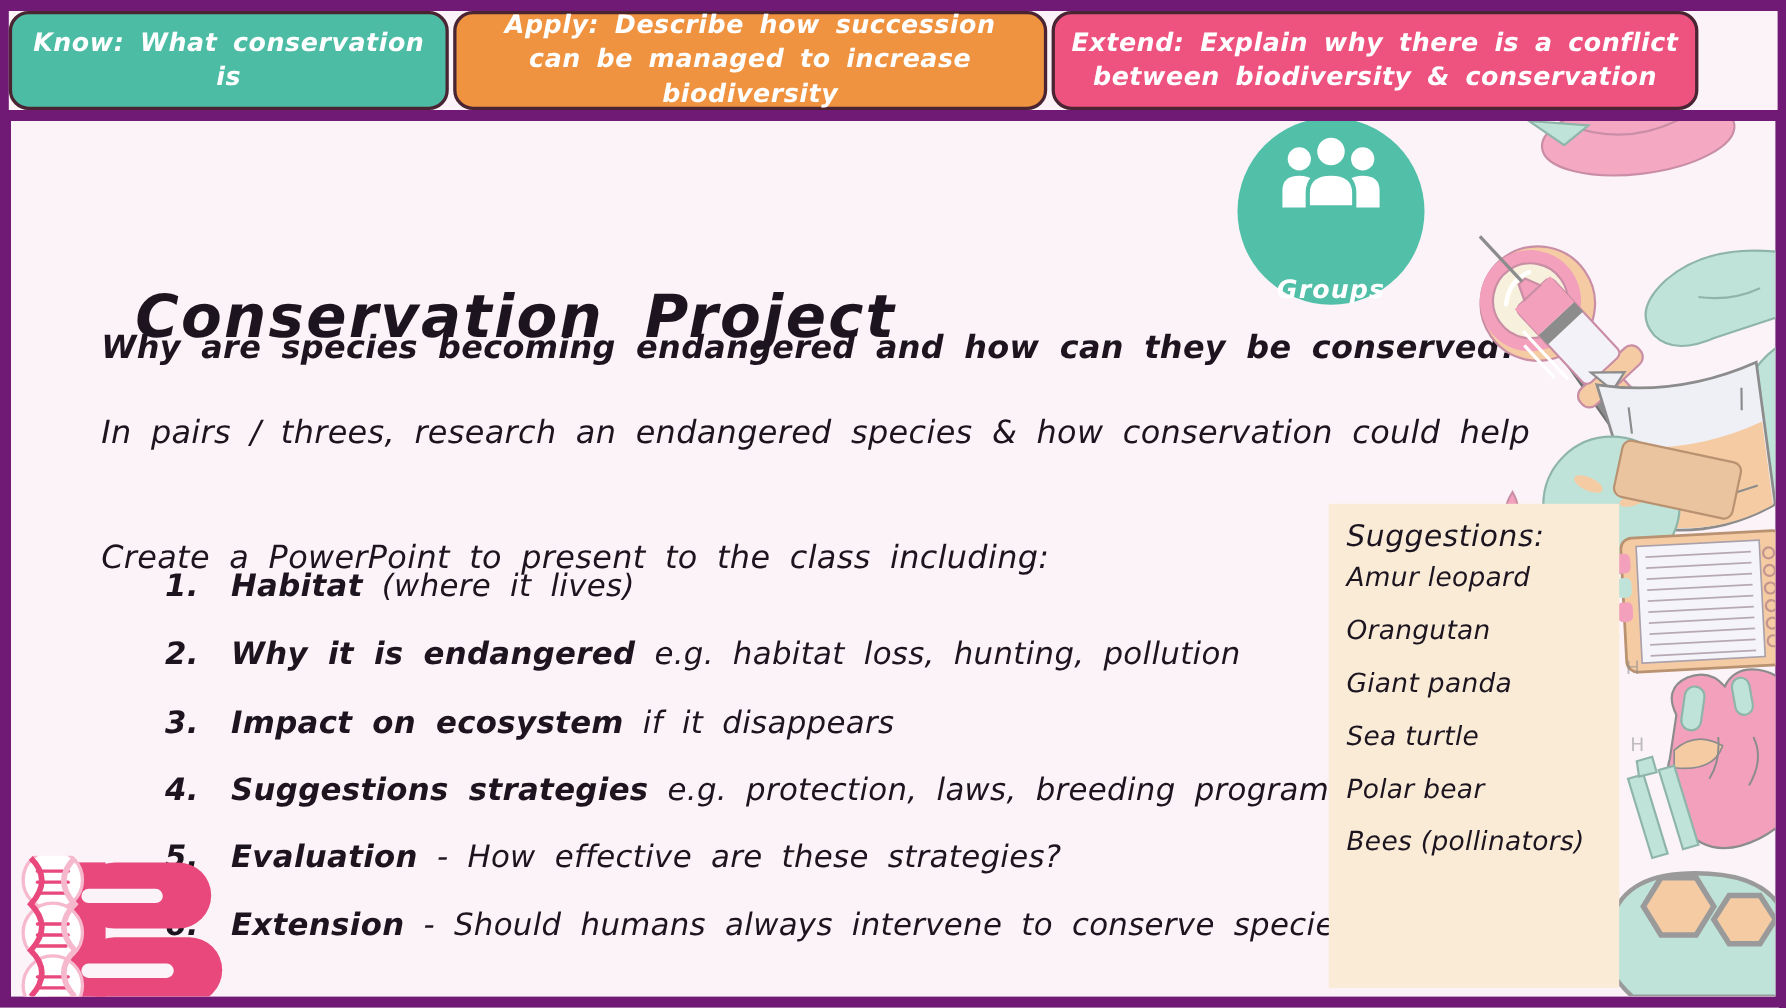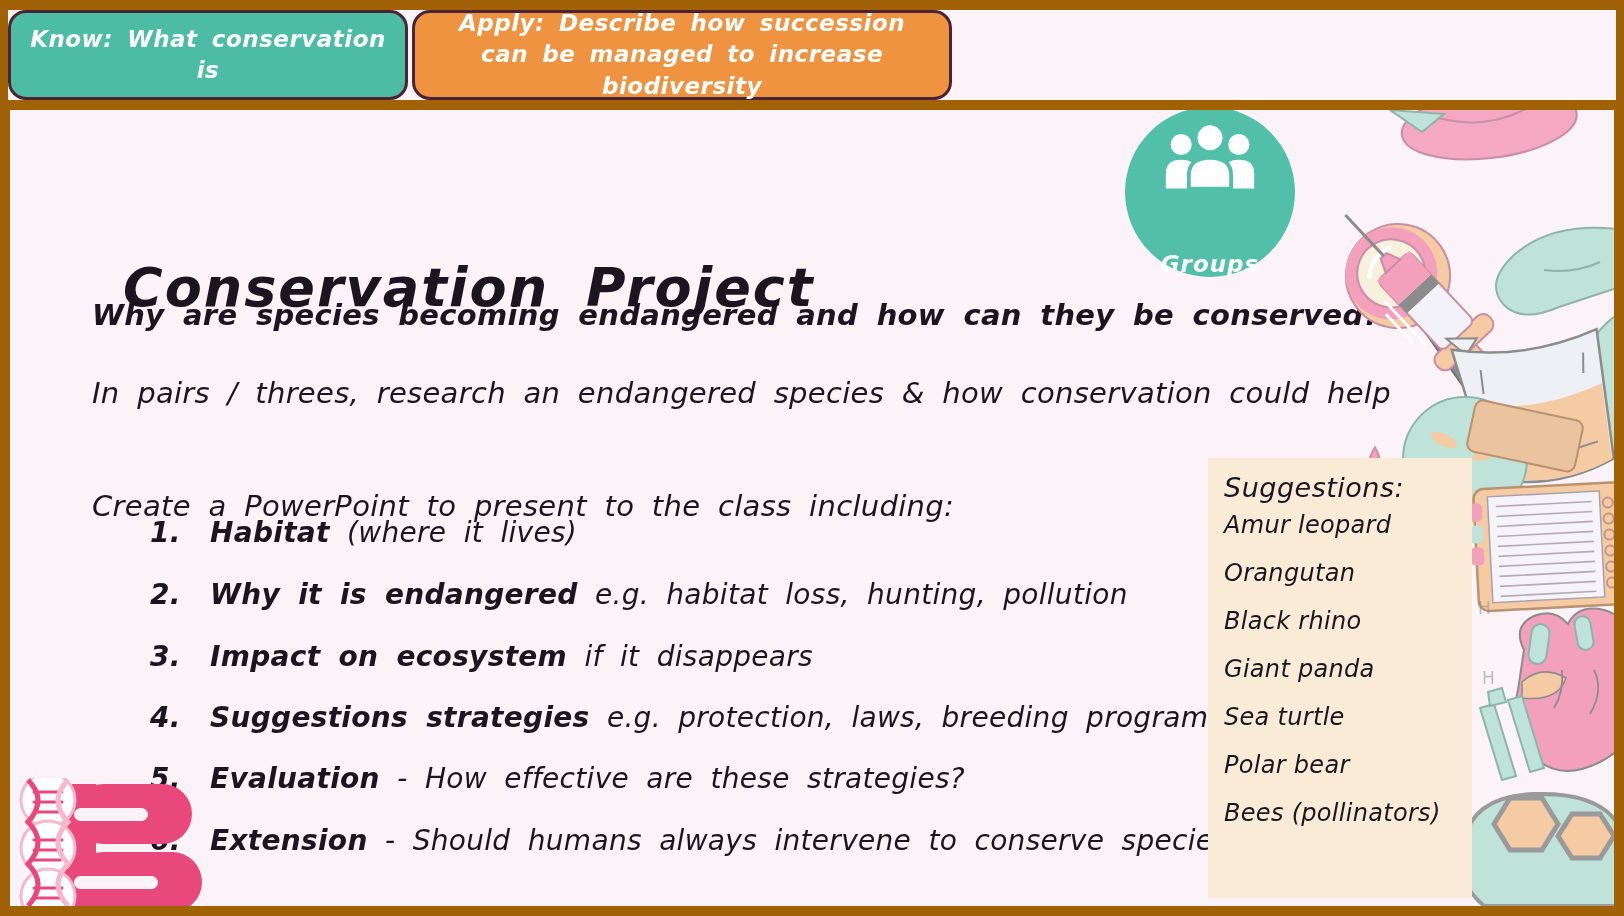--- a/index.html
+++ b/index.html
@@ -1,19 +1,19 @@
 <!DOCTYPE html>
 <html><head>
 <meta charset="utf-8">
 <style>
   * { margin:0; padding:0; box-sizing:border-box; }
   html,body { width:1624px; height:916px; overflow:hidden; }
   body { font-family:"DejaVu Sans", sans-serif; font-style:italic; color:#1c1520; }
 
-  .slide { position:absolute; left:0; top:0; width:1624px; height:916px; background:#a16207; }
+  .slide { position:absolute; left:0; top:0; width:1624px; height:916px; background:#701a75; }
   .header-strip { position:absolute; left:8px; top:10px; width:1608px; height:90px; background:#fbf3f8; }
   .main-area { position:absolute; left:10px; top:110px; width:1604px; height:796px; background:#fbf3f8; overflow:hidden; }
 
   
   .obj-box { position:absolute; top:10px; height:90px; border:3px solid #4a2433; border-radius:18px;
              display:flex; align-items:center; justify-content:center; text-align:center;
              color:#fff; font-weight:700; font-size:23px; line-height:1.35; padding:4px 14px;
              word-spacing:0.25em; letter-spacing:0.5px; }
   .obj-know   { left:8px;   width:400px; background:#4dbca5; }
   .obj-apply  { left:412px; width:540px; background:#ef9340; }
@@ -60,20 +60,23 @@
 
 <div class="slide">
 
   <div class="header-strip"></div>
 
   <div class="obj-box obj-know">
     <span>Know: What conservation is</span>
   </div>
   <div class="obj-box obj-apply">
     <span>Apply: Describe how succession can be managed to increase biodiversity</span>
+  </div>
+  <div class="obj-box obj-extend">
+    <span>Extend: Explain why there is a conflict between biodiversity &amp; conservation</span>
   </div>
 
   <div class="main-area">
 
     <svg class="decor" viewBox="0 0 330 796">
 
       <g transform="rotate(-7 196 20)">
         <ellipse cx="196" cy="14" rx="88" ry="34" fill="#f4a8c1" stroke="#c98ea5" stroke-width="2"></ellipse>
         <path d="M130 -6 Q196 30 262 -10" fill="none" stroke="#c98ea5" stroke-width="2"></path>
       </g>
@@ -222,21 +225,20 @@
       <div class="chk" style="top:526px">
         <span class="num">6.</span>
         <span class="txt"><b>Extension</b><span> - Should humans always intervene to conserve species</span></span>
       </div>
     </div>
 
     <div class="sugg">
       <div class="sugg-title">Suggestions:</div>
       <div class="sugg-item">Amur leopard</div>
       <div class="sugg-item">Orangutan</div>
-      <div class="sugg-item">Black rhino</div>
       <div class="sugg-item">Giant panda</div>
       <div class="sugg-item">Sea turtle</div>
       <div class="sugg-item">Polar bear</div>
       <div class="sugg-item">Bees (pollinators)</div>
     </div>
 
     <svg class="logo" viewBox="0 0 200 140">
       <g>
         <rect x="40" y="6" width="52" height="128" fill="#e8487c"></rect>
         <rect x="70" y="6" width="118" height="60" rx="30" fill="#e8487c"></rect>

